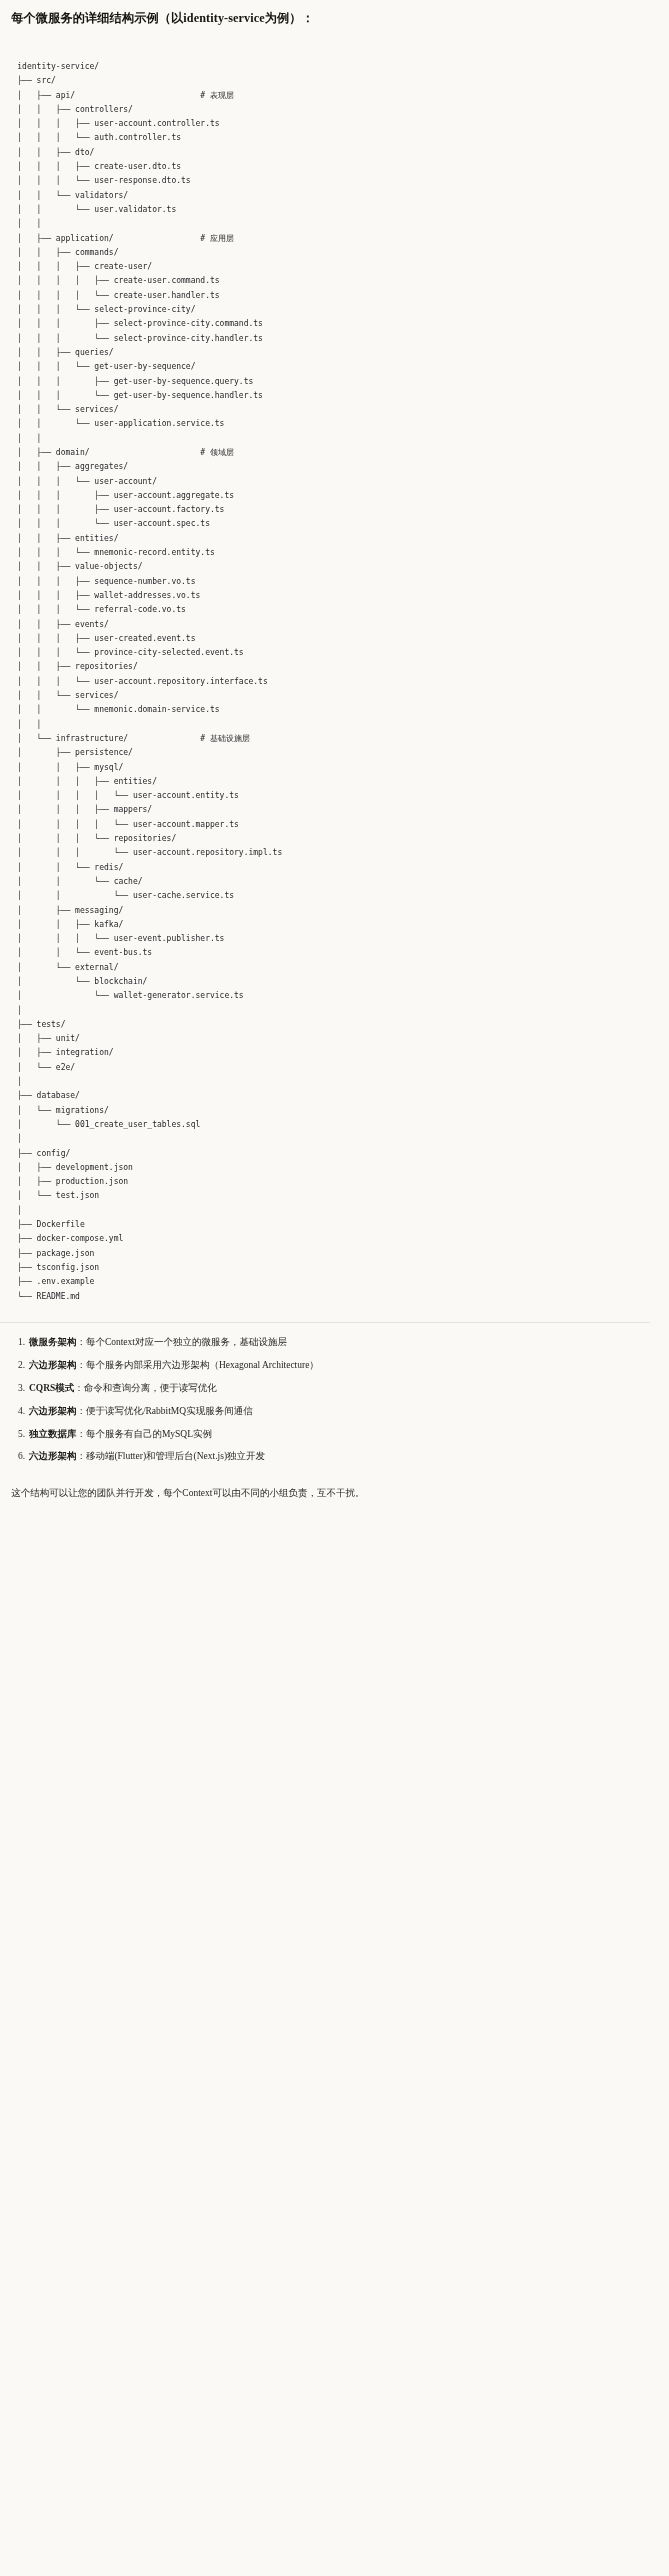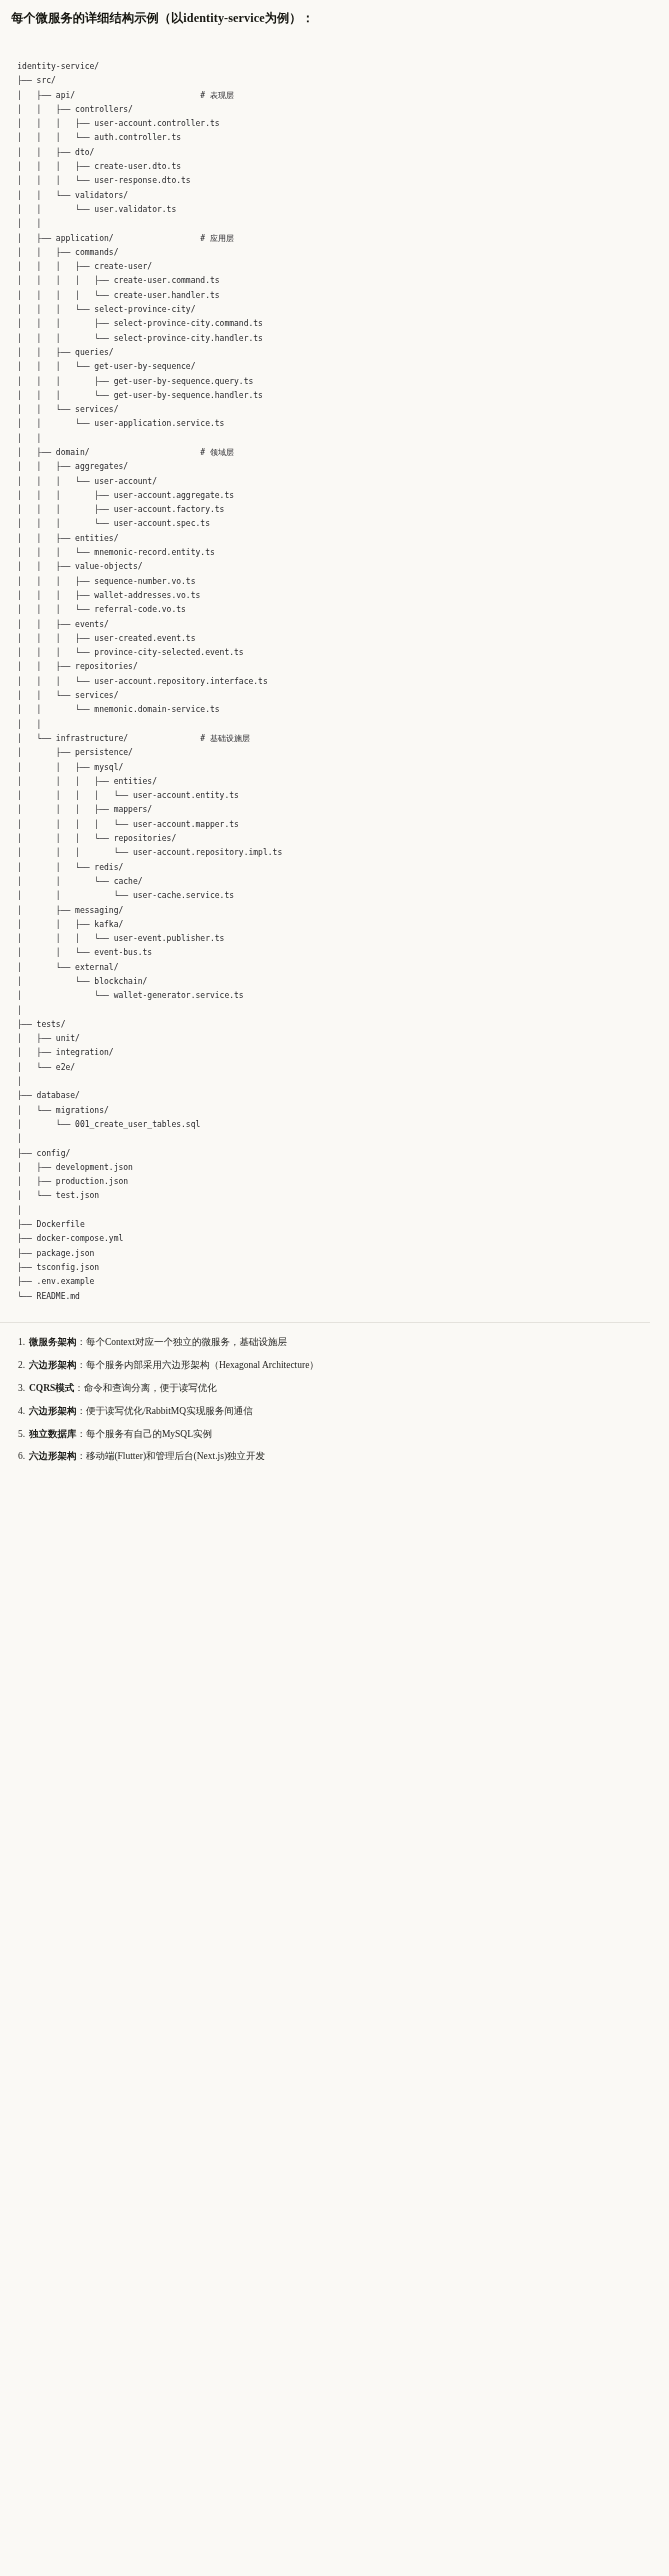--- a/index.html
+++ b/index.html
@@ -218,15 +218,16 @@
       </li>
       <li>
         <span class="note-term">独立数据库</span><span class="note-sep">：</span><span class="note-desc">每个服务有自己的MySQL实例</span>
       </li>
       <li>
         <span class="note-term">六边形架构</span><span class="note-sep">：</span><span class="note-desc">移动端(Flutter)和管理后台(Next.js)独立开发</span>
       </li>
     </ol>
   </div>
 
+  <p class="closing">这个结构可以让您的团队并行开发，每个Context可以由不同的小组负责，互不干扰。</p>
 
 </div>
 
 
 </body></html>

